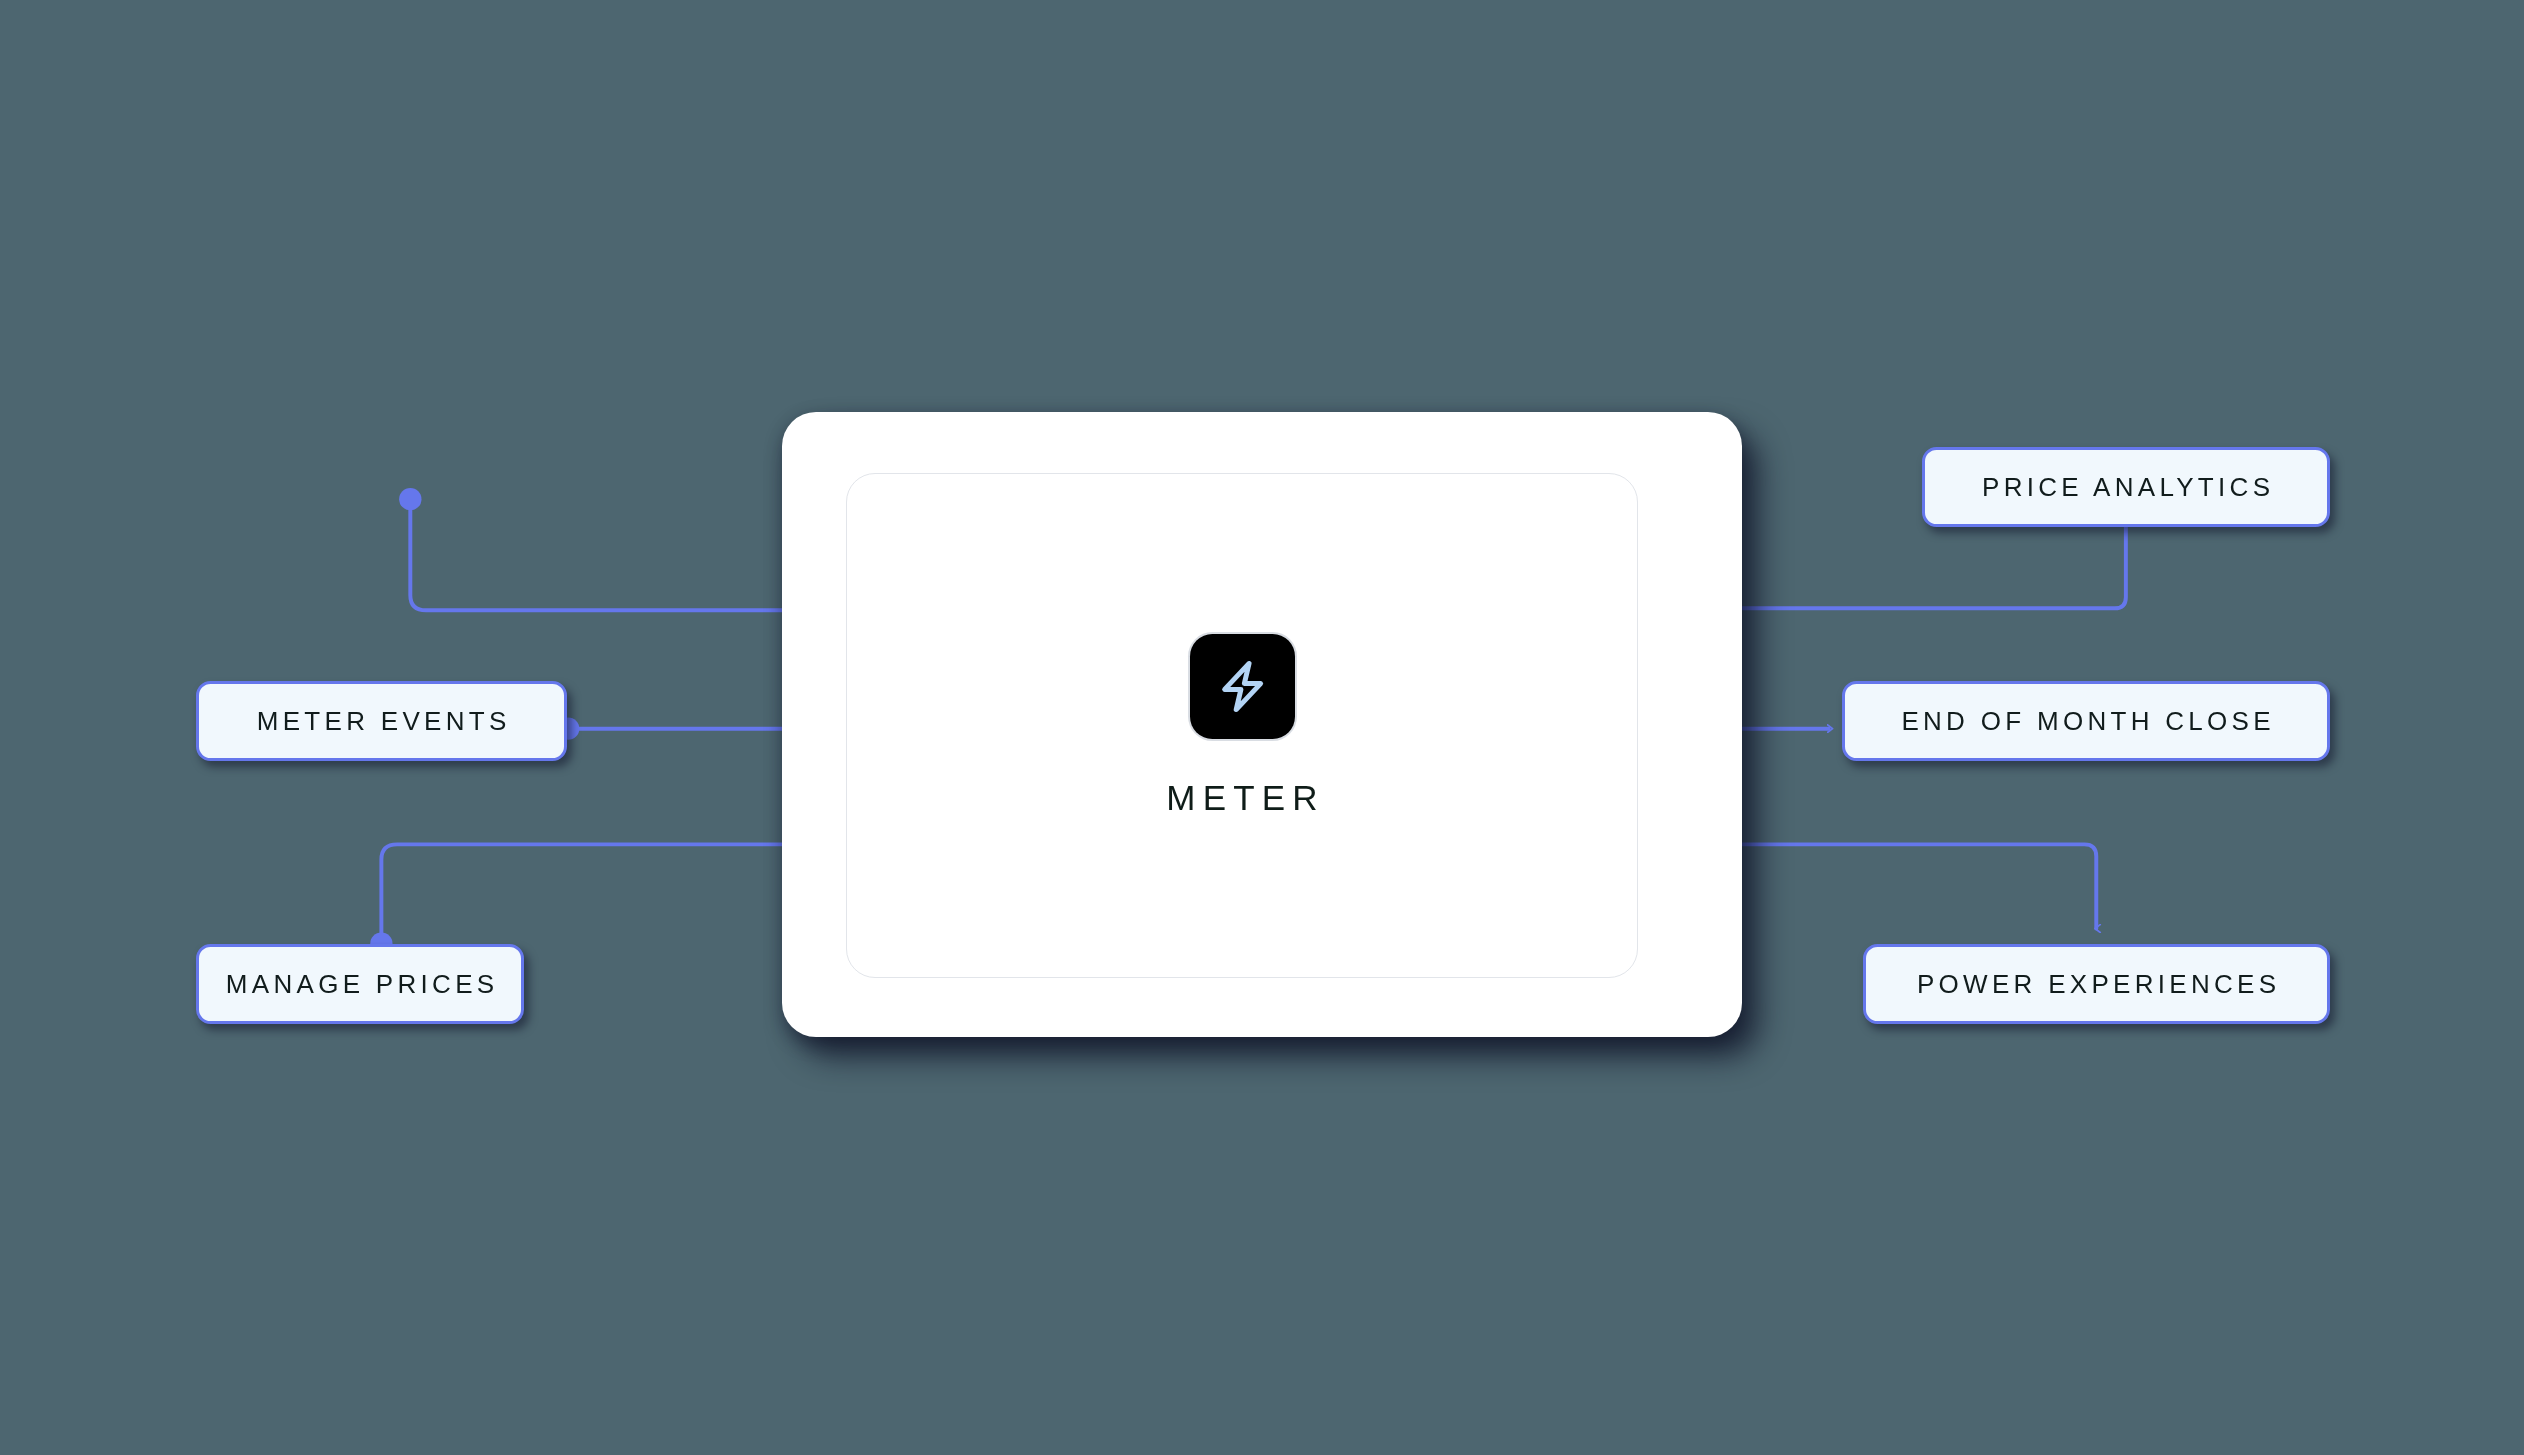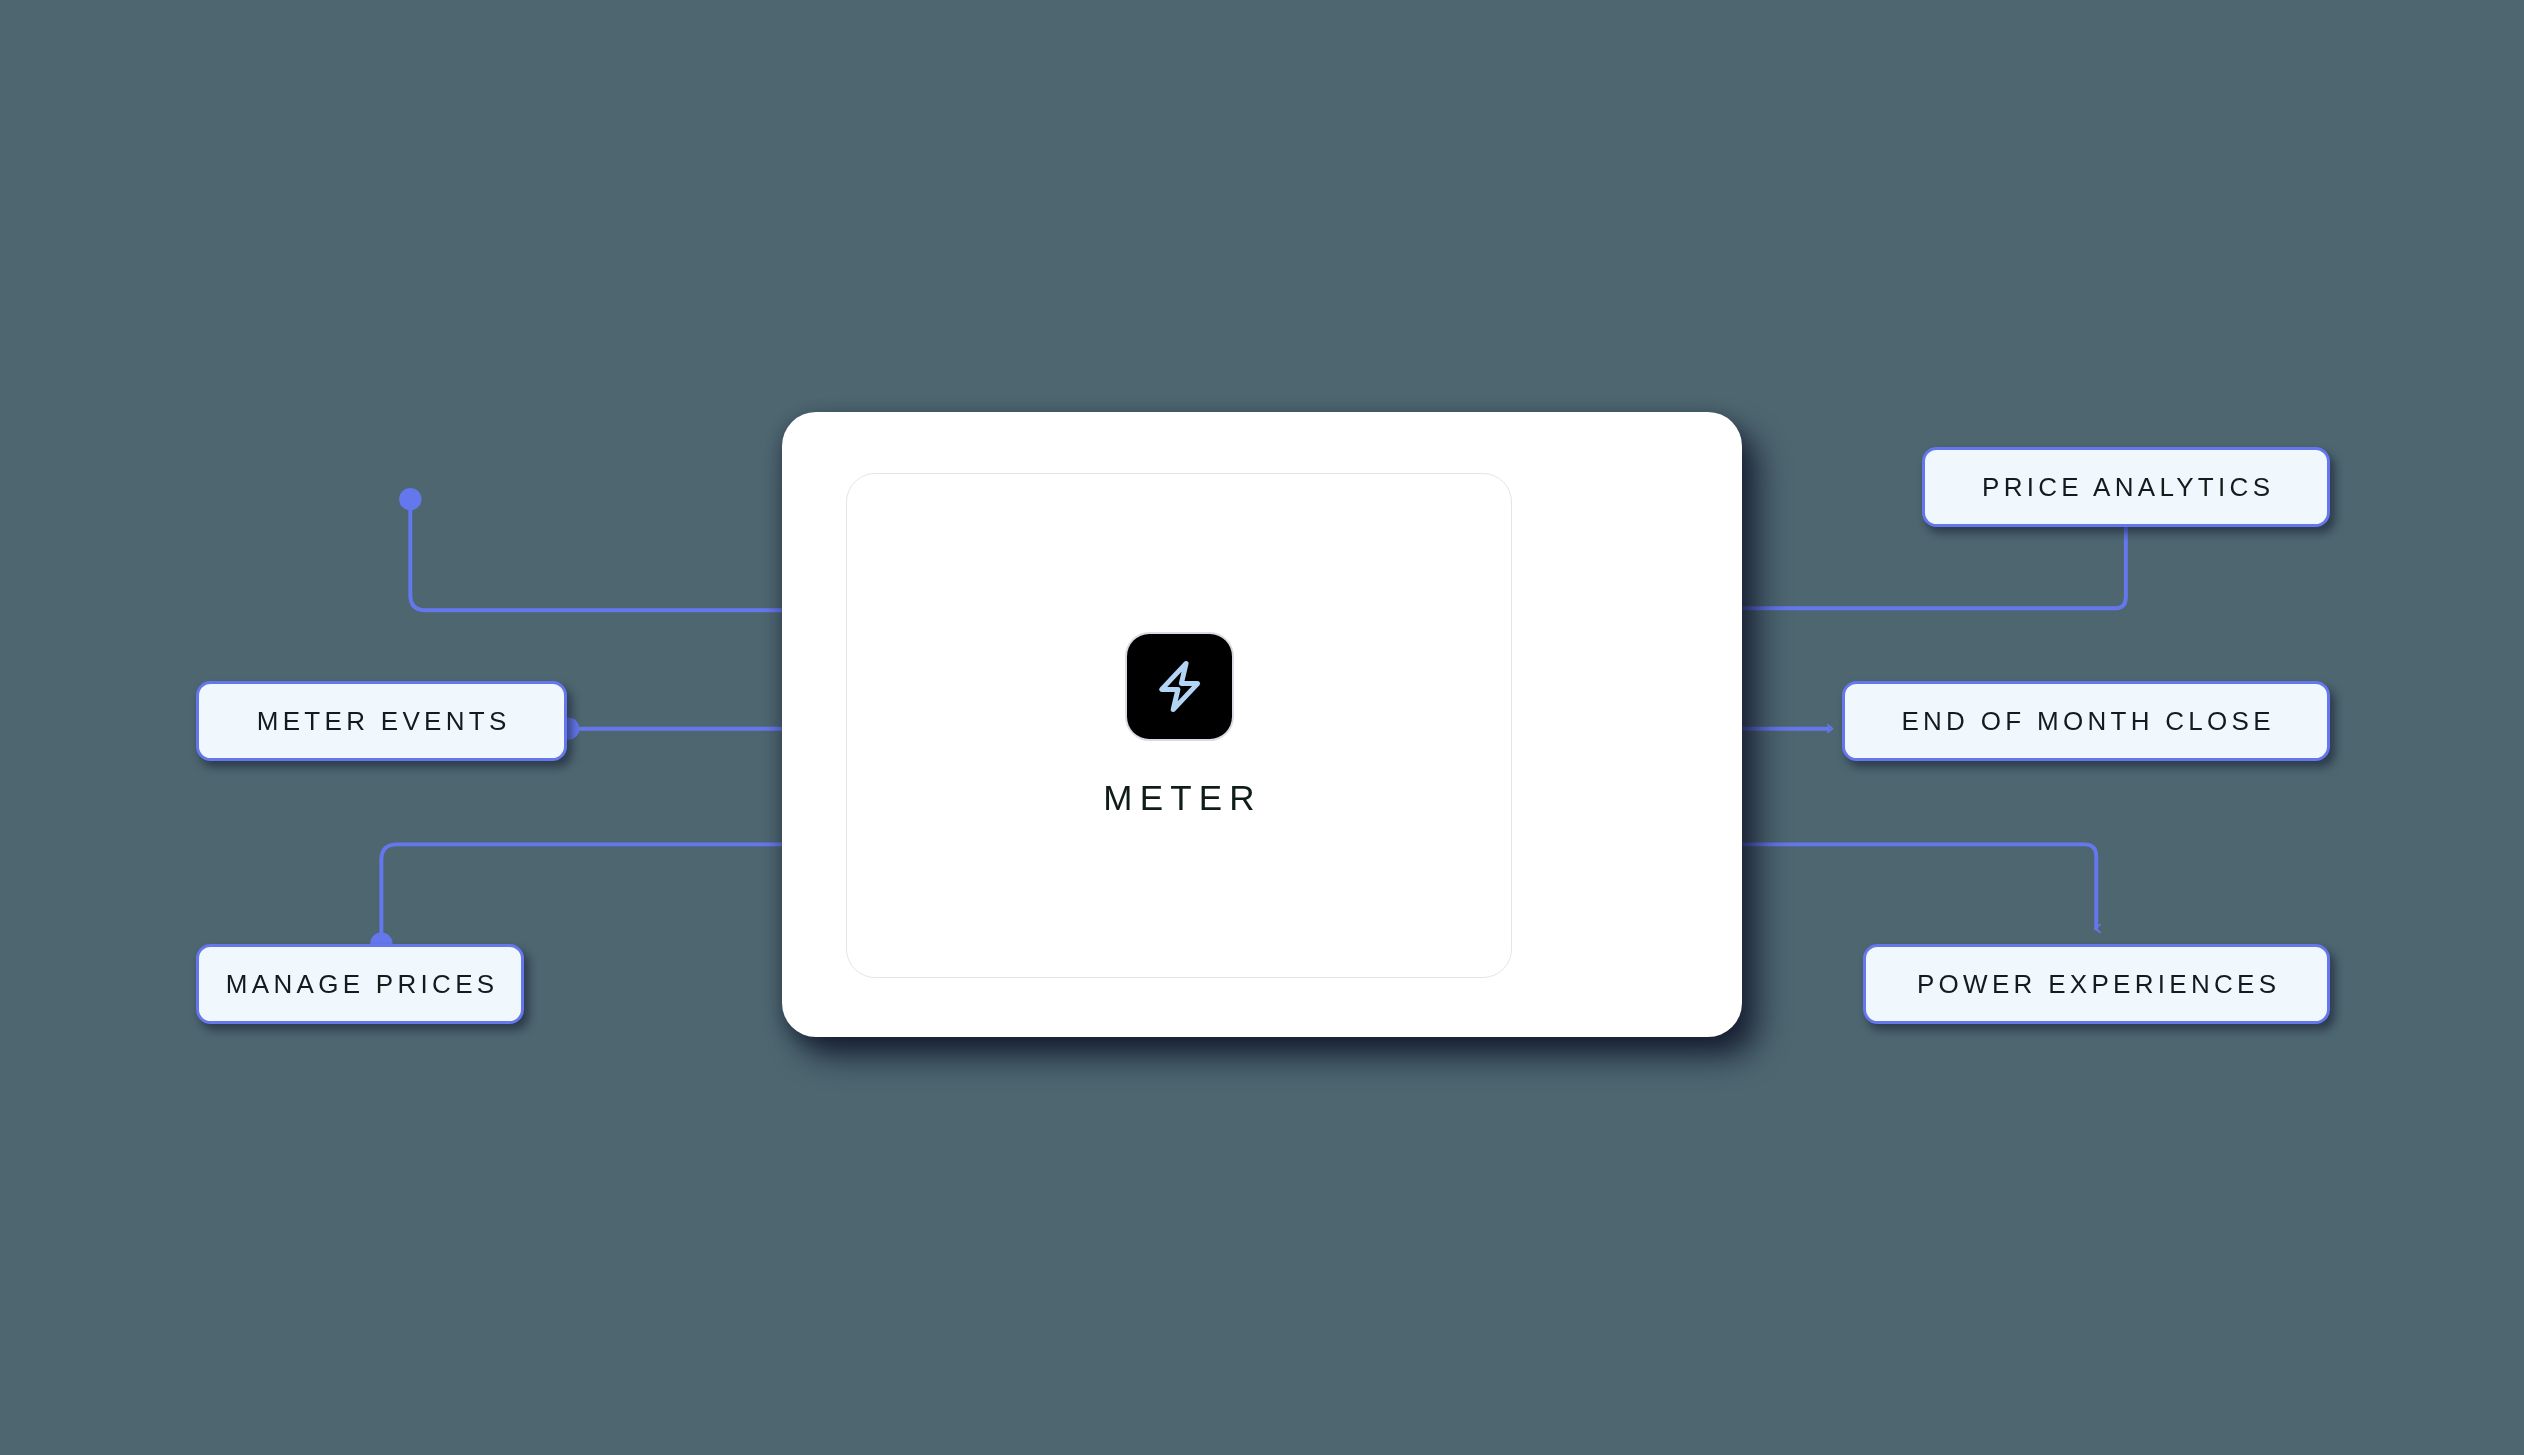--- a/index.html
+++ b/index.html
@@ -35,21 +35,21 @@
     background: #ffffff;
     border-radius: 34px;
     box-shadow: 17px 20px 30px rgba(12, 16, 38, 0.72),
                 0 6.6px 17px rgba(12, 16, 38, 0.40);
   }
 
   .inner-cards {
     position: absolute;
     left: 846px;
     top: 473px;
-    width: 666px;
+    width: 792px;
     height: 505px;
     display: flex;
     gap: 68px;
   }
   .inner-card {
     flex: 1 1 0;
     background: #ffffff;
     border: 1.3px solid #e2e5ea;
     border-radius: 29px;
     display: flex;

